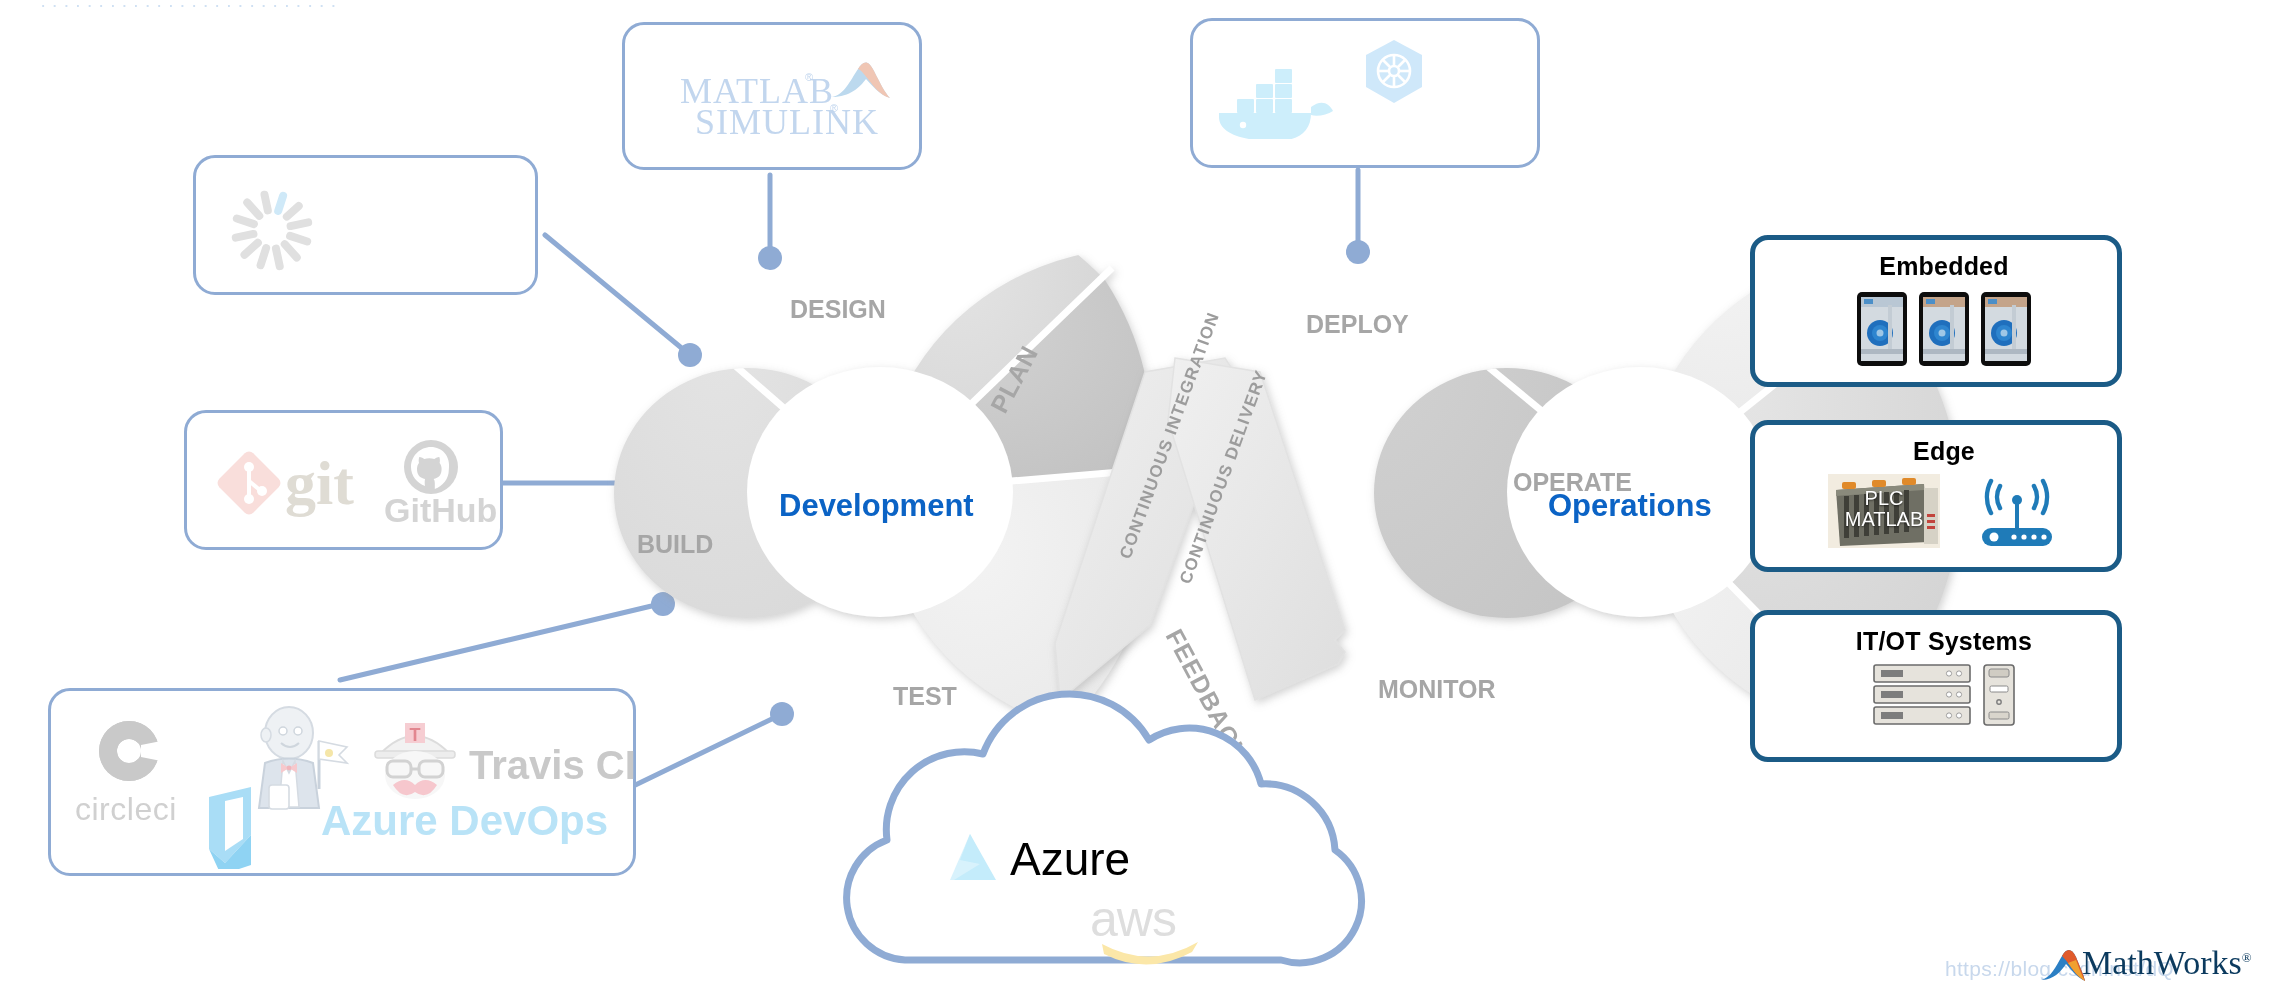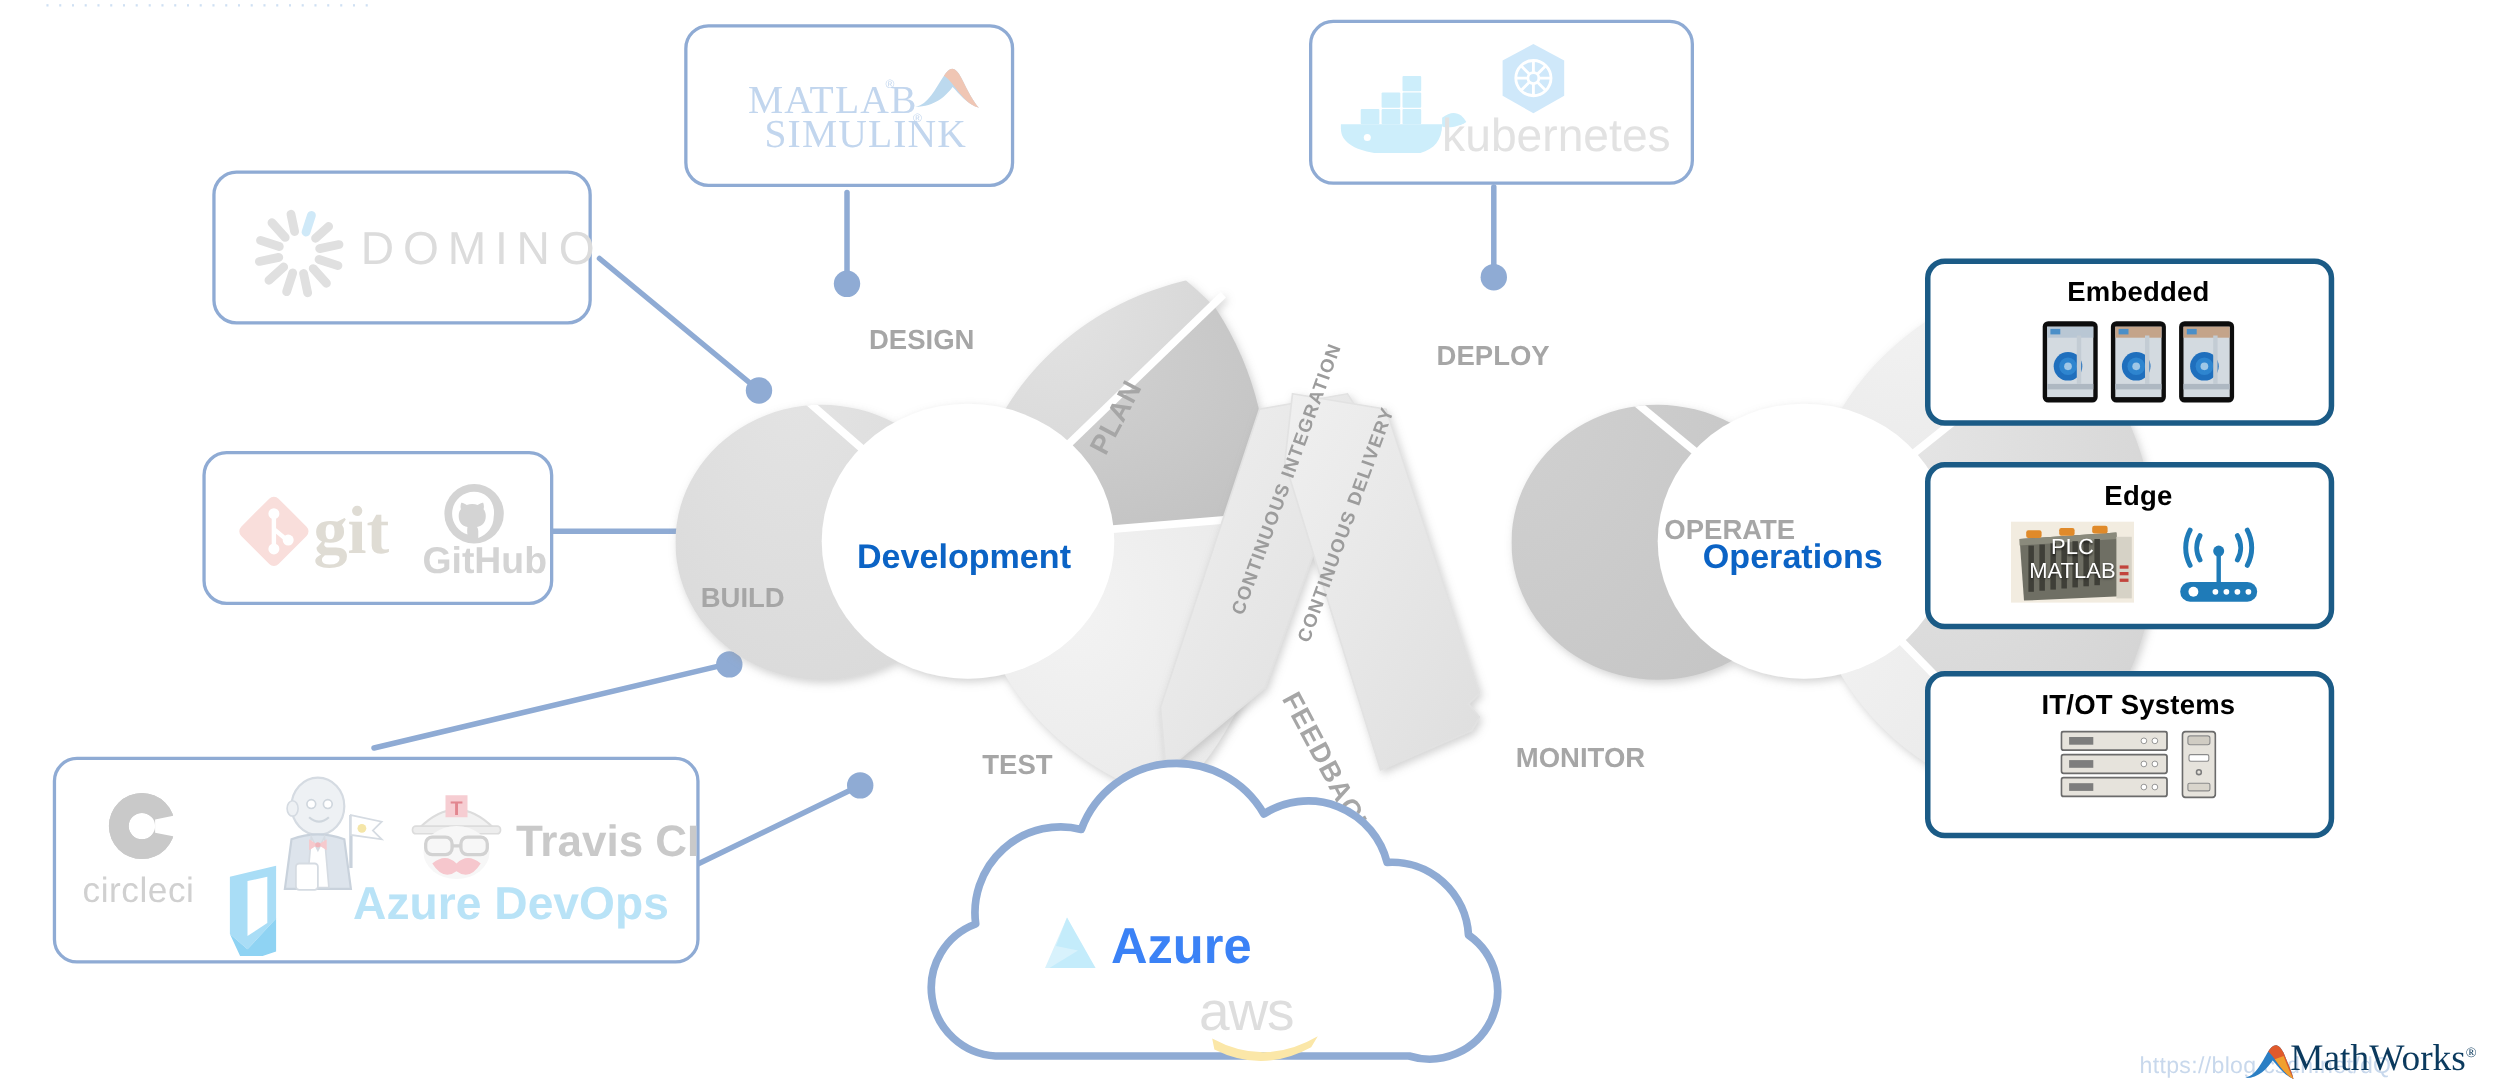--- a/index.html
+++ b/index.html
@@ -260,21 +260,20 @@
           <line x1="36" y1="18" x2="36" y2="29"></line>
           <line x1="36" y1="39" x2="36" y2="50"></line>
           <line x1="20" y1="34" x2="31" y2="34"></line>
           <line x1="41" y1="34" x2="52" y2="34"></line>
           <line x1="25" y1="23" x2="32" y2="30"></line>
           <line x1="40" y1="38" x2="47" y2="45"></line>
           <line x1="47" y1="23" x2="40" y2="30"></line>
           <line x1="32" y1="38" x2="25" y2="45"></line>
         </g>
       </svg>
-      <div class="lt" style="left:118px; top:78px; font-size:42px; color:#e2e2e2; font-weight:400;">kubernetes</div>
     </div>
   </div>
 
   <div class="tool-card z-cards" style="left:193px; top:155px; width:345px; height:140px;">
     <div style="position:relative; width:100%; height:100%;">
       <svg style="position:absolute; left:28px; top:24px;" width="96" height="96">
         <g stroke-linecap="round" stroke-width="8">
           <line x1="48" y1="48" x2="48" y2="48"></line>
           <g transform="translate(48,48)">
             <line x1="0" y1="-36" x2="0" y2="-20" stroke="#cfe9f8" transform="rotate(18)"></line>
@@ -285,21 +284,20 @@
             <line x1="0" y1="-37" x2="0" y2="-19" stroke="#e0e0e0" transform="rotate(168)"></line>
             <line x1="0" y1="-37" x2="0" y2="-19" stroke="#e0e0e0" transform="rotate(198)"></line>
             <line x1="0" y1="-37" x2="0" y2="-19" stroke="#e0e0e0" transform="rotate(228)"></line>
             <line x1="0" y1="-37" x2="0" y2="-19" stroke="#e0e0e0" transform="rotate(258)"></line>
             <line x1="0" y1="-37" x2="0" y2="-19" stroke="#e0e0e0" transform="rotate(288)"></line>
             <line x1="0" y1="-37" x2="0" y2="-19" stroke="#e0e0e0" transform="rotate(318)"></line>
             <line x1="0" y1="-36" x2="0" y2="-20" stroke="#e0e0e0" transform="rotate(348)"></line>
           </g>
         </g>
       </svg>
-      <div class="lt" style="left:132px; top:44px; font-size:42px; color:#dcdcdc; letter-spacing:8px; font-weight:300;">DOMINO</div>
     </div>
   </div>
 
   <div class="tool-card z-cards" style="left:153px; top:410px; width:319px; height:140px;margin-left:31px;">
     <div style="position:relative; width:100%; height:100%;">
 
       <svg style="position:absolute; left:22px; top:30px;" width="80" height="80">
         <rect x="16" y="16" width="48" height="48" rx="6" transform="rotate(45 40 40)" fill="#f9dedb"></rect>
         <g stroke="#ffffff" stroke-width="4" fill="none">
           <line x1="40" y1="26" x2="40" y2="56"></line>
@@ -394,21 +392,21 @@
              a 92,92 0 0 1 166,-14
              a 74,74 0 0 1 112,44
              a 70,70 0 0 1 74,66
              a 62,62 0 0 1 -54,110 Z" fill="#ffffff" stroke="#8fabd4" stroke-width="7" stroke-linejoin="round"></path>
   </svg>
   <div class="z-cloud" style="position:absolute; left:940px; top:830px;">
     <svg style="position:absolute; left:0; top:0;" width="74" height="56">
       <path d="M30,4 L54,50 L10,50 Z" fill="#d8f2fc"></path>
       <path d="M30,4 L20,30 L40,34 L14,50 L56,50 Z" fill="#c4ecfb"></path>
     </svg>
-    <div class="lt" style="left:70px; top:2px; font-size:46px; color:#3b82f6; font-weight:700;">Azure</div>
+    <div class="lt" style="left:70px; top:2px; font-size:46px; color:#000000; font-weight:400;">Azure</div>
   </div>
   <div class="z-cloud" style="position:absolute; left:1090px; top:890px;">
     <div class="lt" style="left:0; top:0; font-size:50px; color:#dedede; font-weight:400; letter-spacing:-1px;">aws</div>
     <svg style="position:absolute; left:8px; top:48px;" width="110" height="28">
       <path d="M4,6 Q52,32 100,4 L94,14 Q50,38 6,16 Z" fill="#fbe7a8"></path>
     </svg>
   </div>
 
   <div class="target-card z-cards" style="left:1750px; top:235px; width:372px; height:152px;">
     <div class="target-title">Embedded</div>

